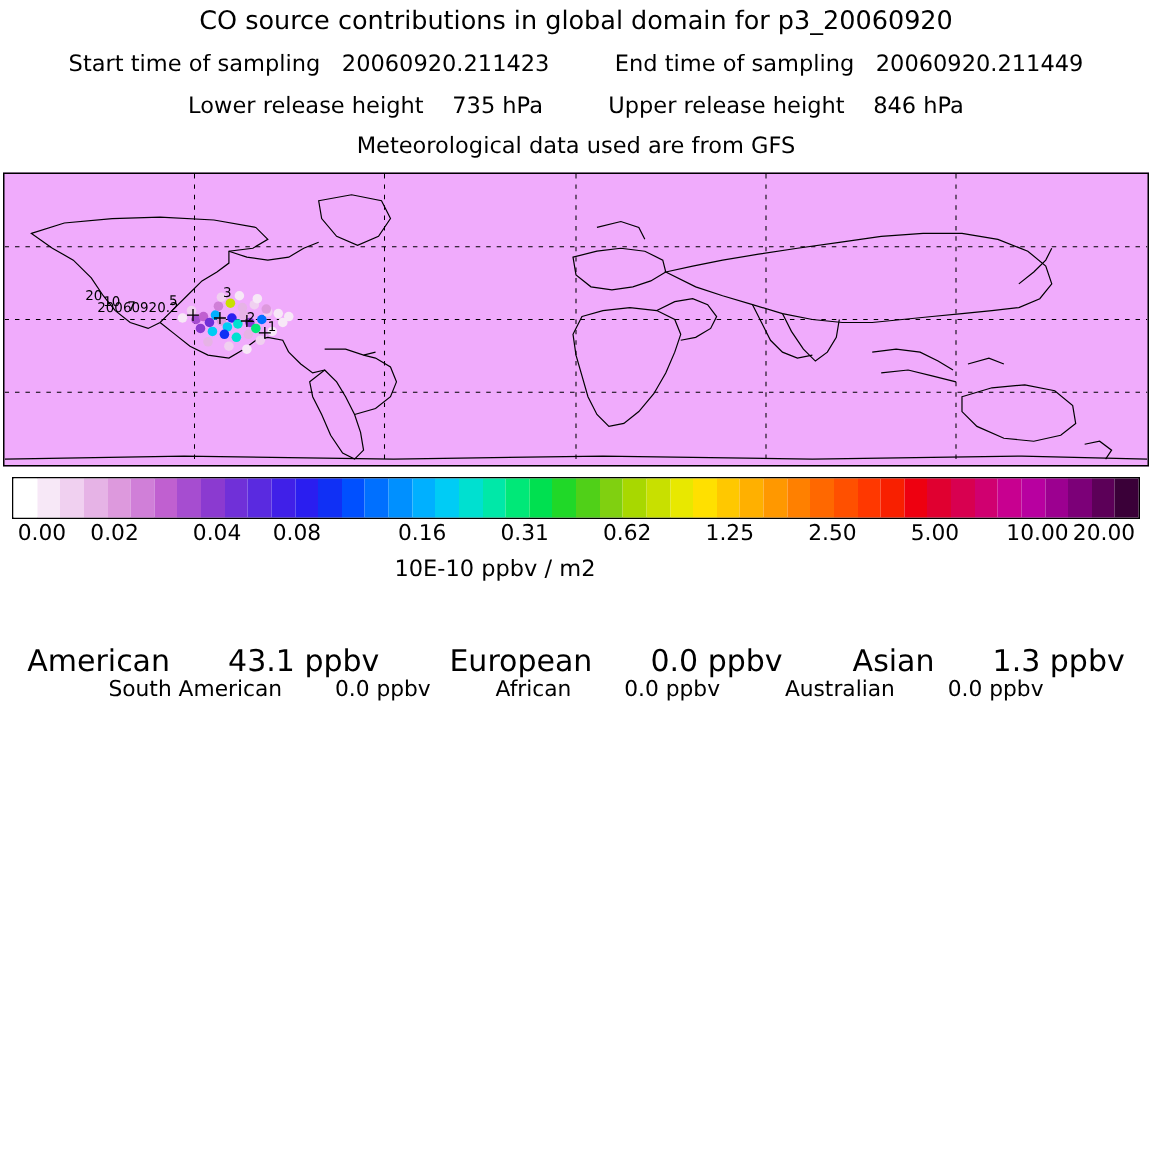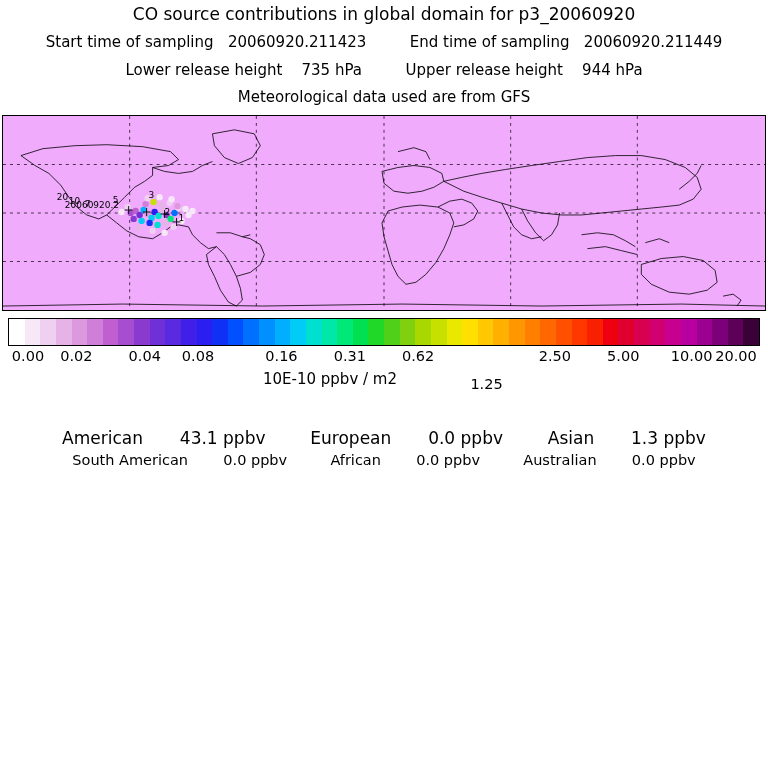--- a/index.html
+++ b/index.html
@@ -94,21 +94,21 @@
   }
 
   
   .sum-row {
     position: absolute;
     width: 768px;
     font-size: 15px;
     text-align: center;
   }
   #sum1 { top: 403px; }
-  #sum2 { top: 428px; font-size: 17px; }
+  #sum2 { top: 428px; font-size: 20px; }
   #sum3 { top: 452px; font-size: 14.5px; }
   .gap-lg { display: inline-block; width: 34px; }
   .gap-md { display: inline-block; width: 26px; }
   .lbl { display: inline-block; }
   .val { display: inline-block; }
 </style>
 </head>
 <body>
 
 <div class="page">
@@ -125,21 +125,21 @@
     <span class="cell-l">20060920.211449</span>
   </div>
 
   <div class="hdr-row" id="hdr2">
     <span class="cell-l">Lower release height</span>
     <span>&nbsp;&nbsp;</span>
     <span class="cell-l">735 hPa</span>
     <span class="gap-lg"></span>
     <span class="cell-l">Upper release height</span>
     <span>&nbsp;&nbsp;</span>
-    <span class="cell-l">944 hPa</span>
+    <span class="cell-l">846 hPa</span>
   </div>
 
   <div class="hdr-row" id="hdr3">Meteorological data used are from GFS</div>
 
   <div class="map-frame">
     <svg class="map-svg" viewBox="0 0 764 196" preserveAspectRatio="none">
 
       <g stroke="#000000" stroke-width="0.7" stroke-dasharray="3,4" fill="none">
         <line x1="0" y1="49" x2="764" y2="49"></line>
         <line x1="0" y1="98" x2="764" y2="98"></line>
@@ -303,21 +303,21 @@
       </div>
   </div>
   <div class="cbar-labels" id="cbar-labels">
       <span style="left: 28px;">0.00</span>
       <span style="left: 76.3636px;">0.02</span>
       <span style="left: 144.727px;">0.04</span>
       <span style="left: 198px;">0.08</span>
       <span style="left: 281.455px;">0.16</span>
       <span style="left: 349.818px;">0.31</span>
       <span style="left: 418.182px;">0.62</span>
-      <span style="left: 486.545px; margin-top: 28px;">1.25</span>
+      <span style="left: 486.545px;">1.25</span>
       <span style="left: 554.909px;">2.50</span>
       <span style="left: 623.273px;">5.00</span>
       <span style="left: 691.636px;">10.00</span>
       <span style="left: 736px;">20.00</span>
     </div>
   <div class="cbar-unit">10E-10 ppbv / m2</div>
 
 
   <div class="sum-row" id="sum2">
     <span class="lbl">American</span>

